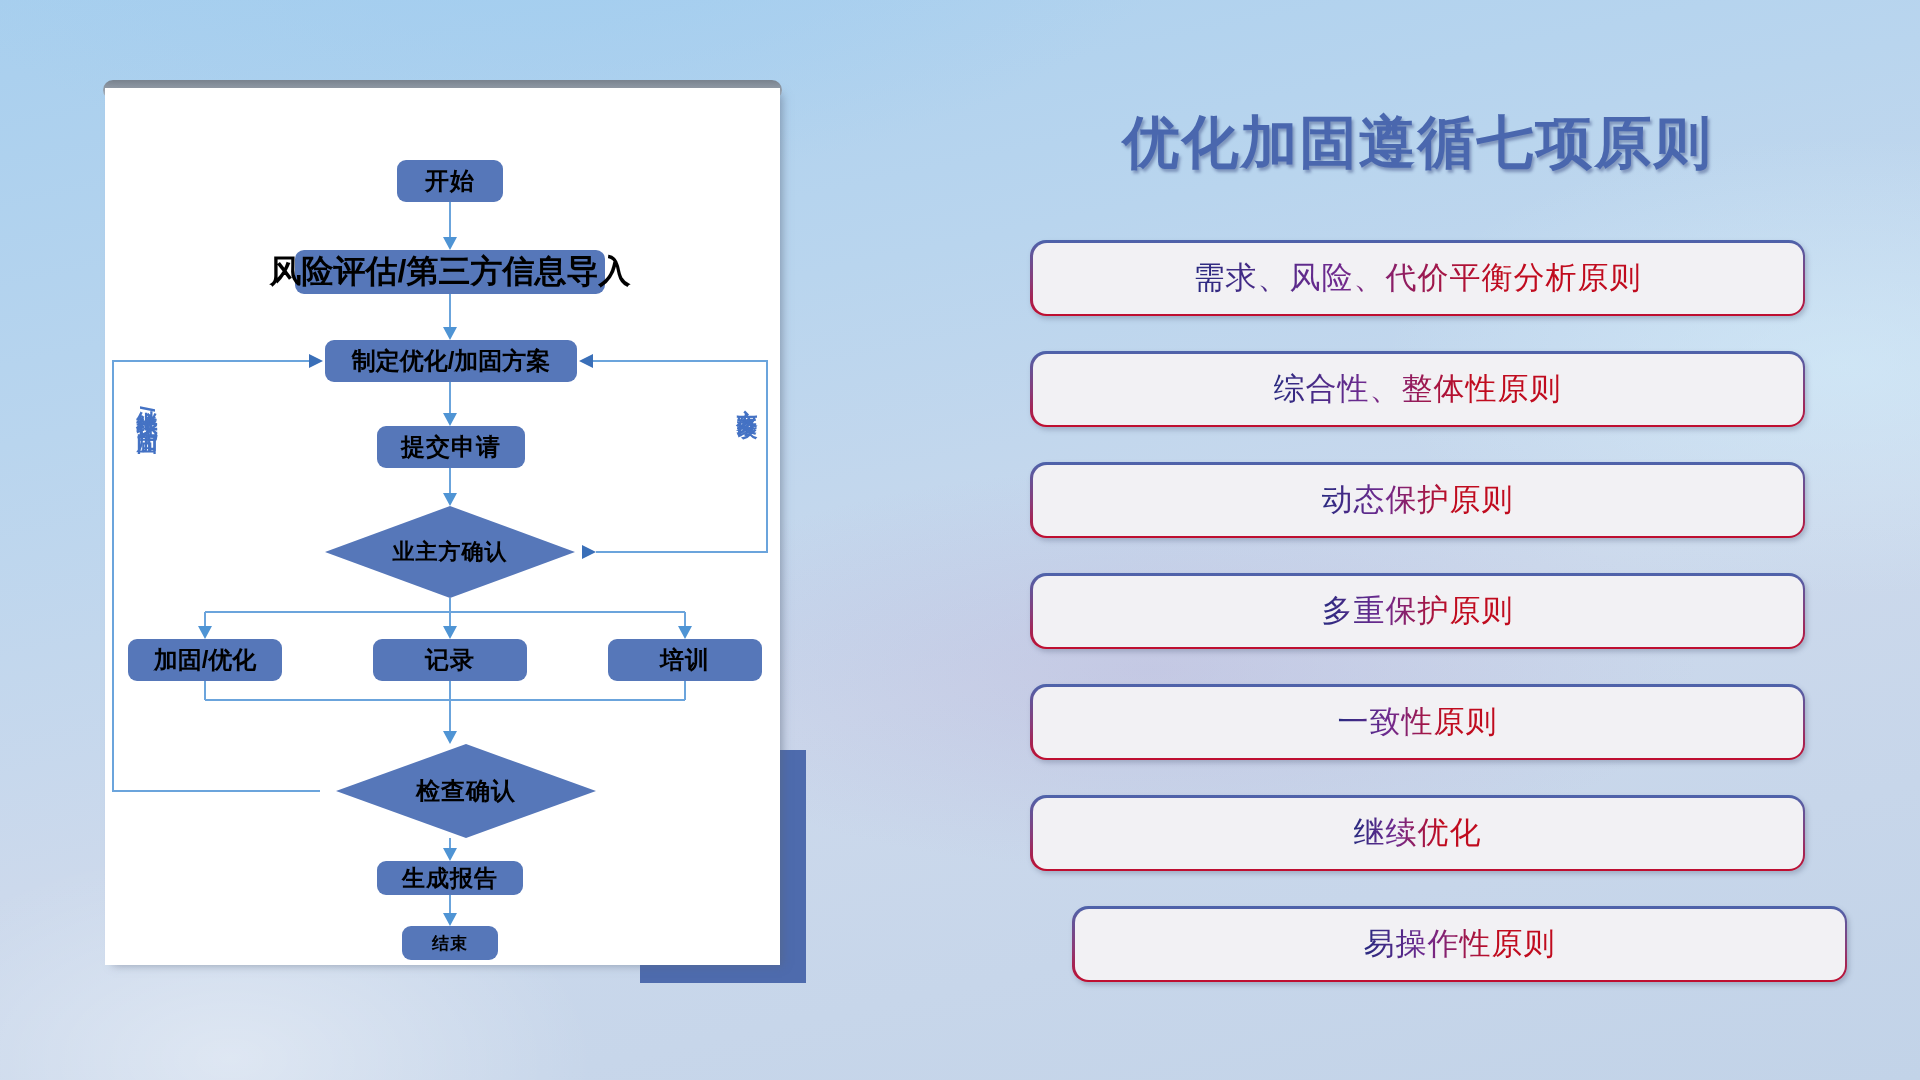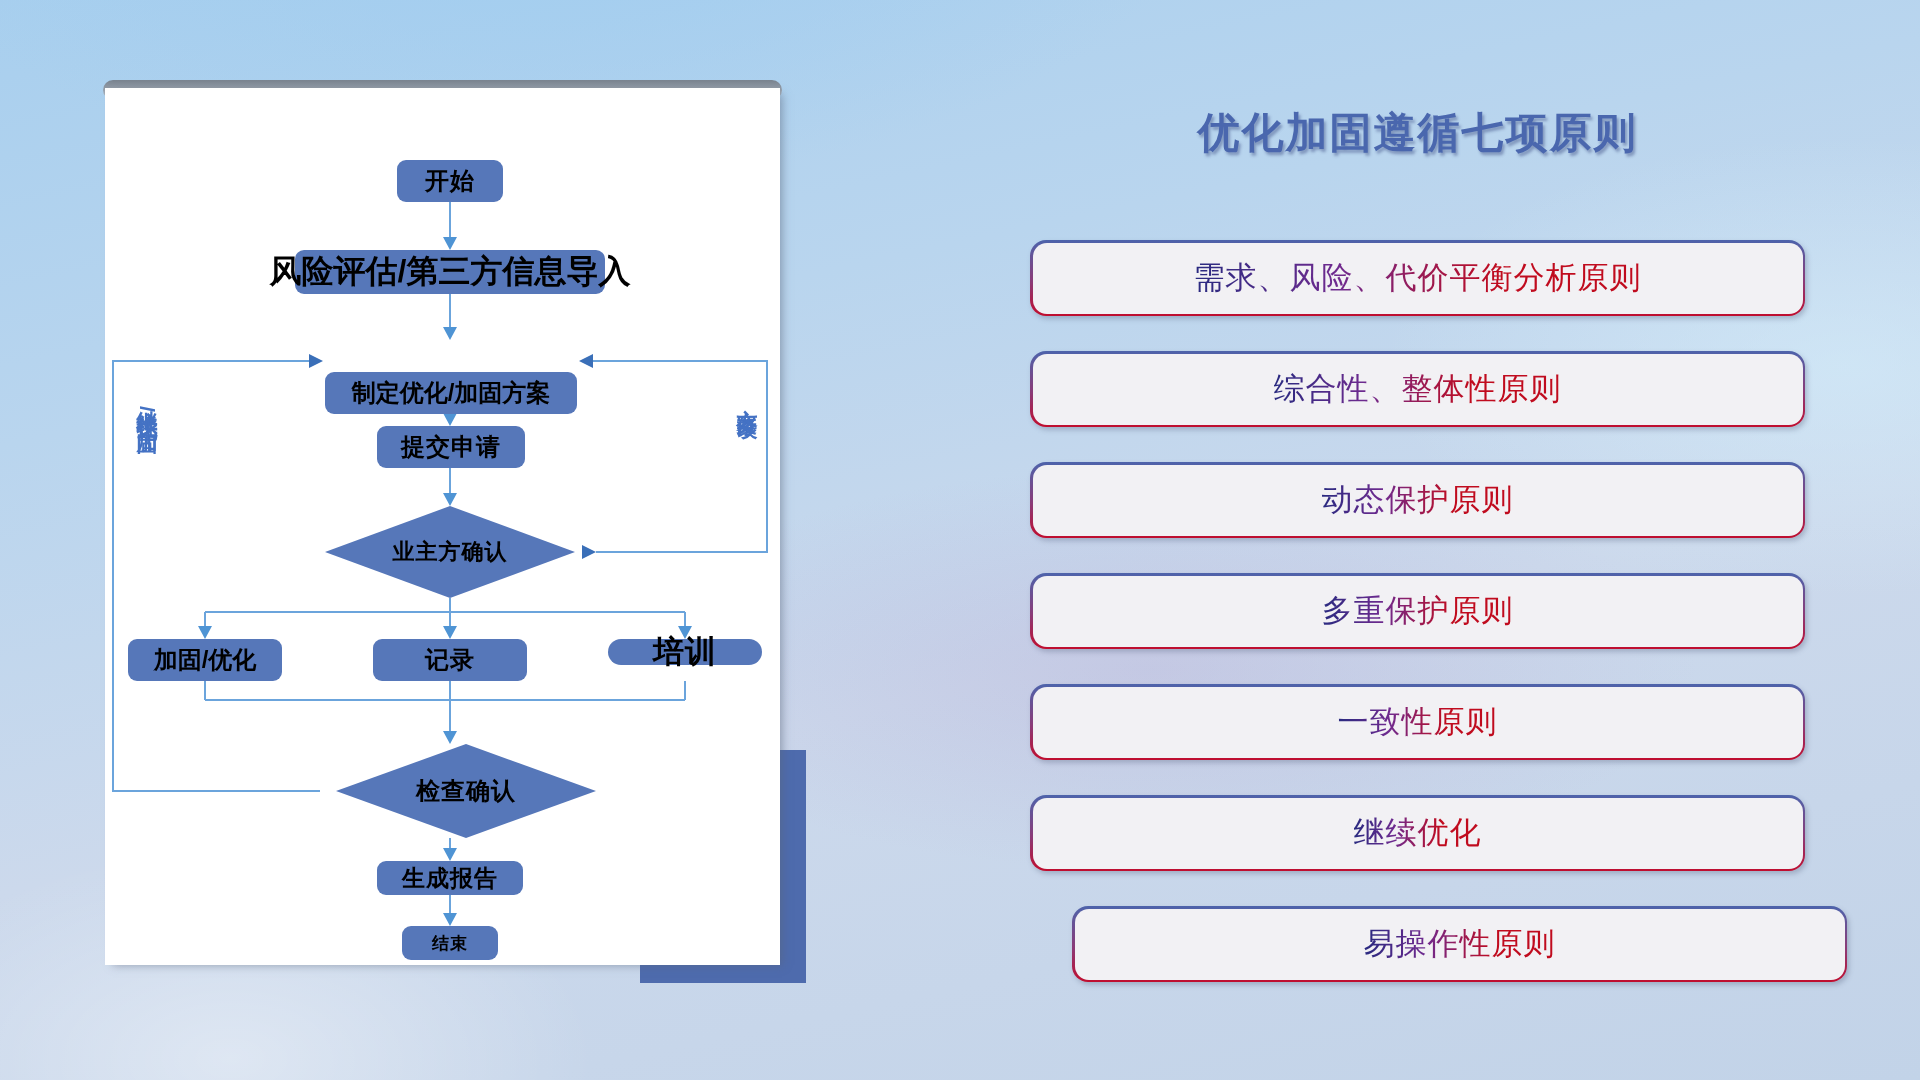--- a/index.html
+++ b/index.html
@@ -40,47 +40,47 @@
     display:flex;align-items:center;justify-content:center;
     border-radius:9px;z-index:4;white-space:nowrap;text-align:center;
     letter-spacing:1px;
   }
   .fc-diamond{
     clip-path:polygon(50% 0,100% 50%,50% 100%,0 50%);
     border-radius:0;
   }
   #n-start    {left:397px;top:160px;width:106px;height:42px;font-size:24px;}
   #n-risk     {left:295px;top:250px;width:310px;height:44px;font-size:32px;letter-spacing:0;}
-  #n-plan     {left:325px;top:340px;width:252px;height:42px;font-size:24px;letter-spacing:0;margin-top:32px;}
+  #n-plan     {left:325px;top:340px;width:252px;height:42px;font-size:24px;letter-spacing:0;}
   #n-submit   {left:377px;top:426px;width:148px;height:42px;font-size:24px;}
   #n-owner    {left:325px;top:506px;width:250px;height:92px;font-size:22px;}
   #n-reinforce{left:128px;top:639px;width:154px;height:42px;font-size:24px;letter-spacing:0;}
   #n-record   {left:373px;top:639px;width:154px;height:42px;font-size:24px;}
-  #n-training {left:608px;top:639px;width:154px;height:26px;font-size:31px;border-radius:18px;}
+  #n-training {left:608px;top:639px;width:154px;height:42px;font-size:24px;}
   #n-check    {left:336px;top:744px;width:260px;height:94px;font-size:24px;}
   #n-report   {left:377px;top:861px;width:146px;height:34px;font-size:23px;}
   #n-end      {left:402px;top:926px;width:96px;height:34px;font-size:17px;}
 
   .connector-layer{
     position:absolute;left:0;top:0;width:1920px;height:1080px;z-index:3;
   }
 
   .v-label{
     position:absolute;z-index:4;
     writing-mode:vertical-rl;text-orientation:mixed;
     color:#4472c4;font-weight:bold;font-size:21px;letter-spacing:3px;
     line-height:26px;
   }
   #label-left-loop {left:134px;top:394px;height:170px;}
   #label-right-loop{left:734px;top:392px;height:100px;}
 
   
   .slide-title{
     position:absolute;left:1030px;top:105px;width:775px;
-    text-align:center;font-size:42px;font-weight:bold;color:#4a67ae;
+    text-align:center;font-size:57px;font-weight:bold;color:#4a67ae;
     letter-spacing:2px;
     text-shadow:2px 3px 3px rgba(58,74,128,0.45);
     z-index:2;
   }
   .principle{
     position:absolute;left:1030px;width:775px;height:76px;border-radius:16px;
     background:linear-gradient(180deg,#4d63ab 0%, #8b3a77 55%, #c00d2e 100%);
     box-shadow:2px 3px 5px rgba(90,100,130,0.35);
     z-index:2;
   }

